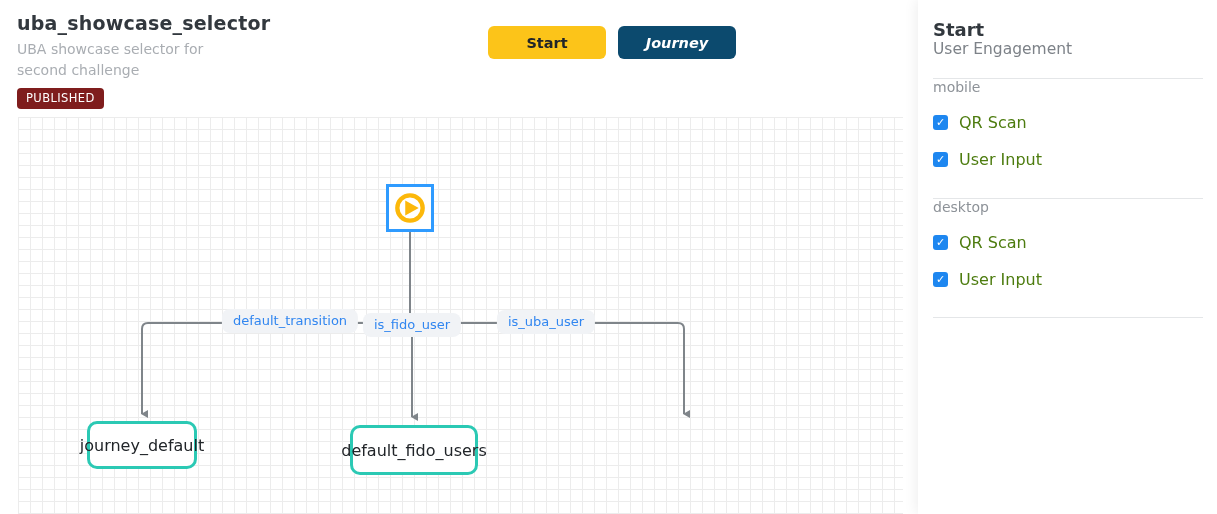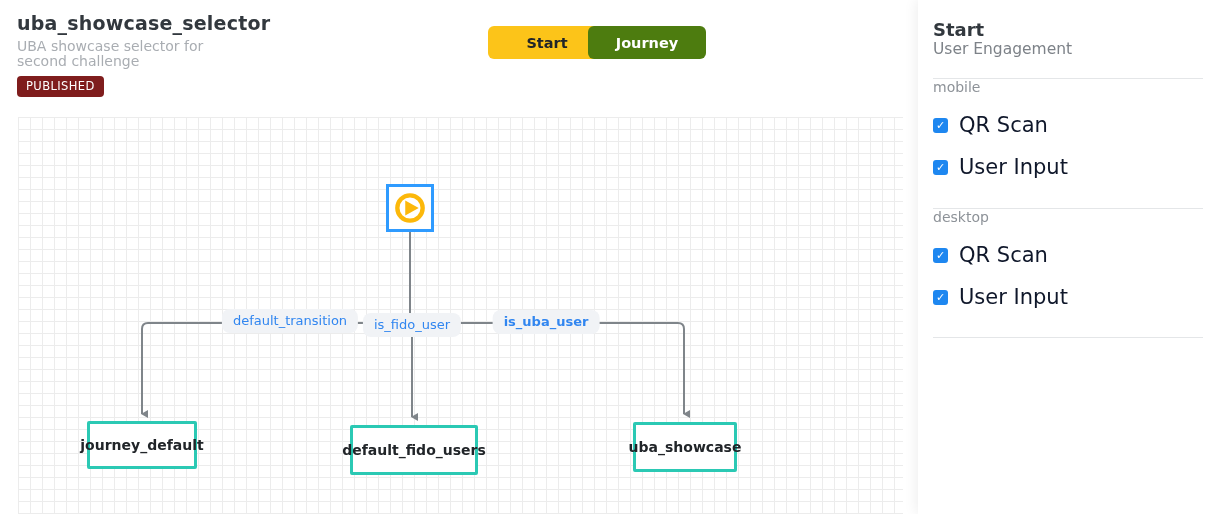--- a/index.html
+++ b/index.html
@@ -6,88 +6,88 @@
   body {
     width: 1217px; height: 514px;
     font-family: "DejaVu Sans", "Liberation Sans", sans-serif;
     overflow: hidden;
   }
   .app { position: relative; width: 1019px; height: 514px; background: #fff; }
 
   
   .header { position: absolute; left: 17px; top: 12px; width: 260px; }
   .page-title { font-size: 19px; font-weight: bold; color: #32383e; letter-spacing: 0.2px; }
-  .page-subtitle { margin-top: 5px; font-size: 14px; line-height: 15px; color: #a9adb2; width: 240px; }
+  .page-subtitle { margin-top: 5px; font-size: 14px; line-height: 21px; color: #a9adb2; width: 240px; }
   .status-badge {
     display: inline-block; margin-top: 7px; padding: 3px 9px 4px;
     background: #7f1d1d; color: #ffffff; font-size: 11.5px; letter-spacing: 0.4px;
     border-radius: 4px;
   }
   .toolbar-btn {
     position: absolute; top: 26px; width: 118px; height: 33px;
     border: none; border-radius: 6px; font-family: inherit;
     font-size: 14.5px; font-weight: bold; cursor: pointer;
     display: flex; align-items: center; justify-content: center;
   }
   .btn-start { left: 488px; background: #fcc419; color: #212529; }
-  .btn-journey { left: 588px; background: #4d7c0f; color: #ffffff; }
+  .btn-journey { left: 618px; background: #0c4a6e; color: #ffffff; font-style: italic; }
 
   
   .canvas {
     position: absolute; left: 18px; top: 117px; width: 885px; height: 397px;
     background-color: #ffffff;
     background-image:
       linear-gradient(to right, #ececec 1px, transparent 1px),
       linear-gradient(to bottom, #ececec 1px, transparent 1px);
     background-size: 12px 12px;
   }
   .edges-svg { position: absolute; left: 0; top: 0; width: 885px; height: 397px; }
 
   .start-node {
     position: absolute; left: 368px; top: 67px; width: 42px; height: 42px;
     background: #ffffff; border: 3px solid #2f9bff;
     display: flex; align-items: center; justify-content: center;
   }
   .flow-node {
     position: absolute; box-sizing: border-box;
-    background: #ffffff; border: 3px solid #2bc9b4; border-radius: 2px;
+    background: #ffffff; border: 3px solid #2bc9b4; border-radius: 10px;
     display: flex; align-items: center; justify-content: center;
-    font-size: 14px; font-weight: bold; color: #212529; white-space: nowrap;
+    font-size: 16px; font-weight: normal; color: #212529; white-space: nowrap;
     cursor: pointer;
   }
   .node-journey-default   { left: 69px;  top: 304px; width: 110px; height: 48px; }
   .node-default-fido      { left: 332px; top: 308px; width: 128px; height: 50px; }
   .node-uba-showcase      { left: 615px; top: 305px; width: 104px; height: 50px; }
 
   .edge-label {
     position: absolute; transform: translate(-50%, -50%);
     background: #f1f3f6; color: #3186f0; font-size: 13px;
     padding: 4px 11px 5px; border-radius: 8px; white-space: nowrap; cursor: pointer;
   }
   .lbl-default-transition { left: 272px; top: 204px; }
   .lbl-is-fido            { left: 394px; top: 208px; }
-  .lbl-is-uba             { left: 528px; top: 205px; font-weight: bold; }
+  .lbl-is-uba             { left: 528px; top: 205px; }
 
   
   .sidebar {
     position: absolute; left: 918px; top: 0; width: 299px; height: 514px;
     background: #ffffff; box-shadow: 0 0 14px rgba(0,0,0,0.09);
     box-sizing: border-box; padding: 0 14px 0 15px;
   }
   .sidebar-title { font-size: 18px; font-weight: bold; color: #32383e; margin-top: 19px; }
   .sidebar-subtitle { font-size: 15.5px; color: #7d8288; }
   .divider { border: none; border-top: 1px solid #e4e6e8; margin: 20px 0 0 0; }
   .section-label { font-size: 14px; color: #8d9298; }
   .check-row { display: flex; align-items: center; margin-top: 18px; cursor: pointer; }
   .checkbox {
     width: 15px; height: 15px; border-radius: 3px; background: #1e87f0;
     display: flex; align-items: center; justify-content: center;
     color: #ffffff; font-size: 11px; font-weight: bold; flex: 0 0 auto;
   }
-  .check-label { margin-left: 11px; font-size: 21px; color: #0f172a; }
+  .check-label { margin-left: 11px; font-size: 16px; color: #4d7c0f; }
 </style>
 </head>
 <body>
 
 <div class="app">
 
   <div class="header">
     <div class="page-title">uba_showcase_selector</div>
     <div class="page-subtitle">UBA showcase selector for second challenge</div>
     <span class="status-badge">PUBLISHED</span>
@@ -122,21 +122,20 @@
         </svg>
       </span>
     </div>
 
     <div class="edge-label lbl-default-transition">default_transition</div>
     <div class="edge-label lbl-is-fido">is_fido_user</div>
     <div class="edge-label lbl-is-uba">is_uba_user</div>
 
     <div class="flow-node node-journey-default">journey_default</div>
     <div class="flow-node node-default-fido">default_fido_users</div>
-    <div class="flow-node node-uba-showcase">uba_showcase</div>
   </div>
 
   <div class="sidebar">
     <div class="sidebar-title">Start</div>
     <div class="sidebar-subtitle">User Engagement</div>
     <hr class="divider">
 
     <div class="section-label">mobile</div>
     <div class="check-row">
       <span class="checkbox">✓</span>

